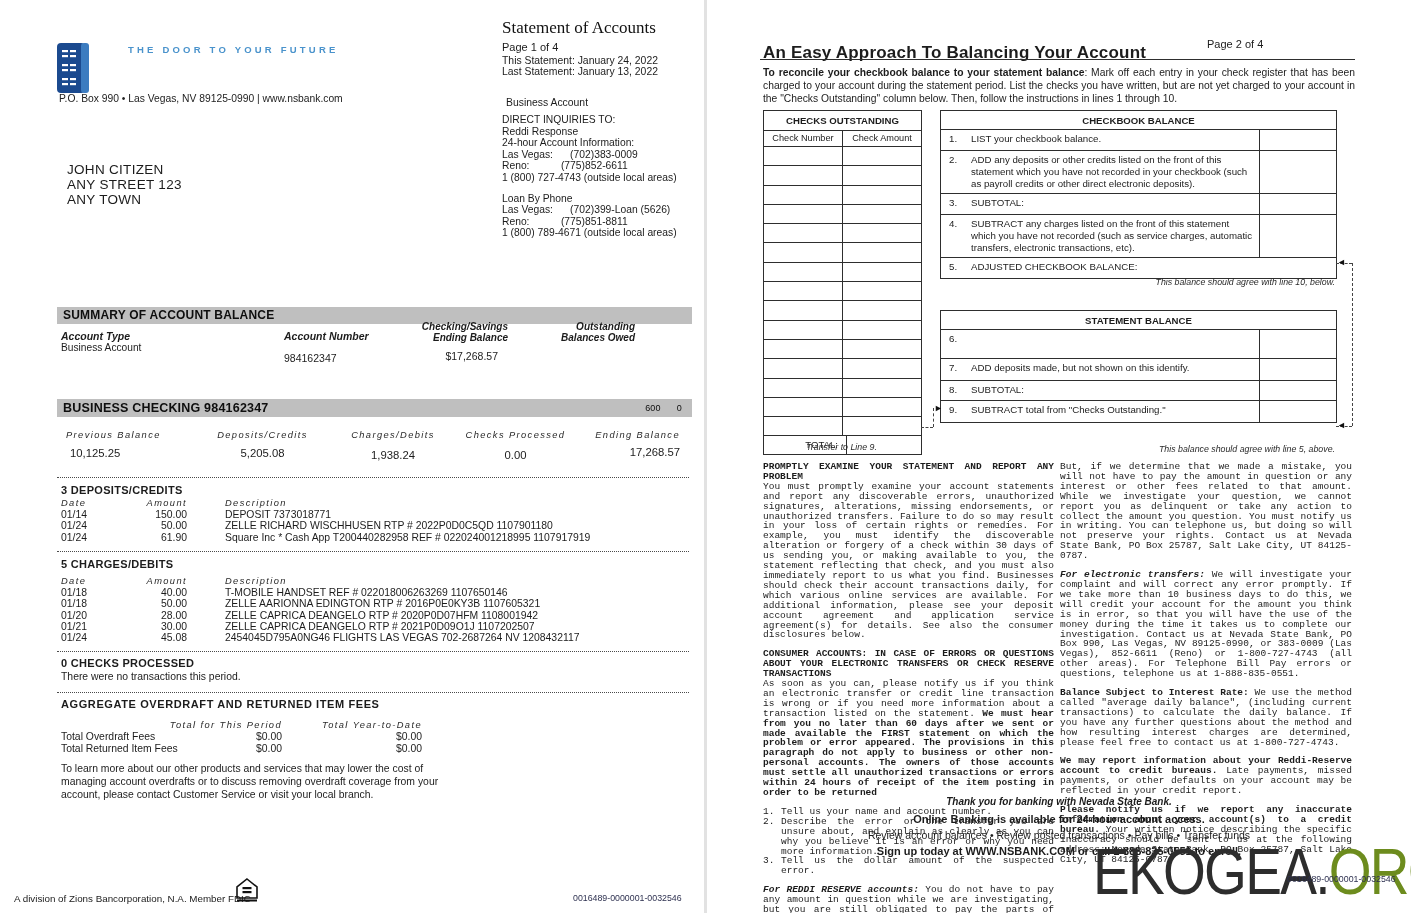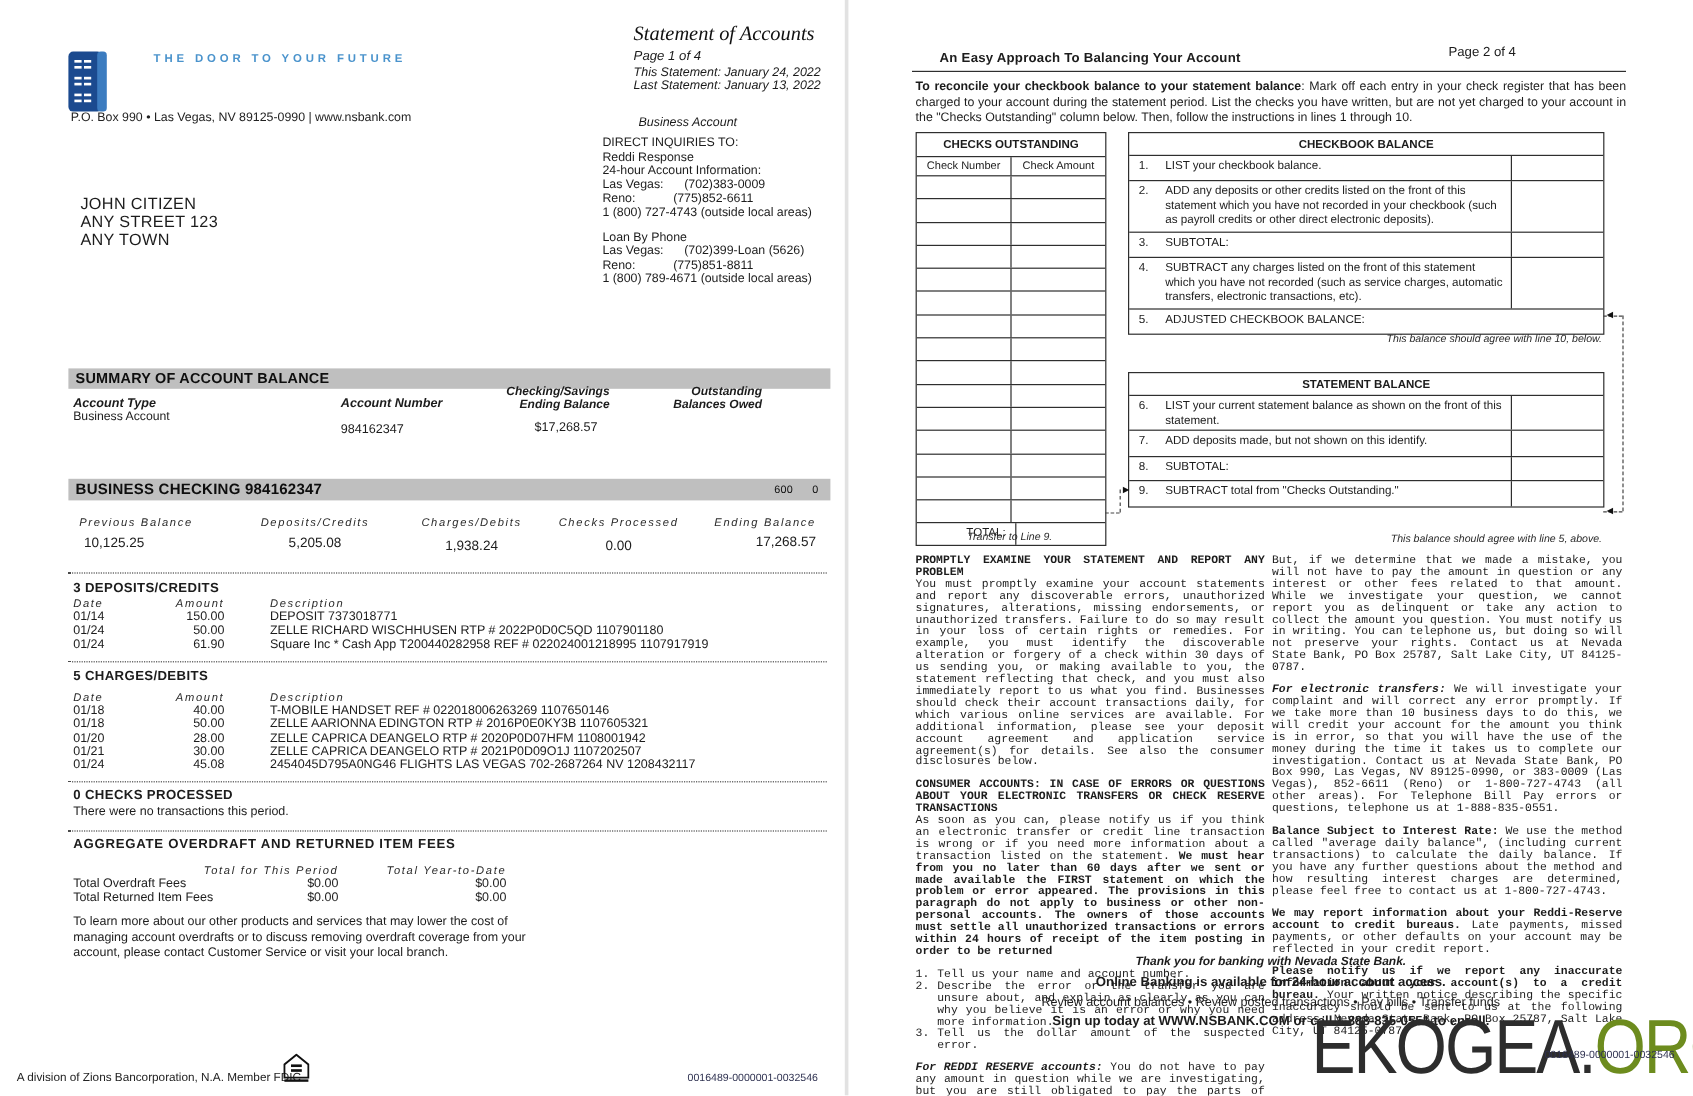--- a/index.html
+++ b/index.html
@@ -83,21 +83,21 @@
     </div>
   </div>
   <div class="abs" style="left:59px;top:93px;font-size:10.3px;color:#222;">P.O. Box 990 • Las Vegas, NV 89125-0990 | www.nsbank.com</div>
 
   <div class="abs" style="left:67px;top:162px;font-size:13.5px;line-height:15px;letter-spacing:.3px;">
     <div>JOHN CITIZEN</div>
     <div>ANY STREET 123</div>
     <div>ANY TOWN</div>
   </div>
 
-  <div class="abs" style="left:528px;top:18px;width:200px;font-style:italic;">
+  <div class="abs" style="left:502px;top:18px;width:200px;">
     <div class="serif" style="font-size:17px;color:#111;">Statement of Accounts</div>
     <div style="font-size:11px;margin-top:3px;">Page  1 of  4</div>
     <div style="font-size:10.4px;margin-top:2px;">This Statement: January 24, 2022</div>
     <div style="font-size:10.4px;">Last Statement: January 13, 2022</div>
     <div style="font-size:10.4px;margin-top:20px;margin-left:4px;">Business Account</div>
   </div>
 
   <div class="abs" style="left:502px;top:114px;font-size:10.3px;line-height:11.6px;">
     <div>DIRECT INQUIRIES TO:</div>
     <div>Reddi Response</div>
@@ -236,21 +236,21 @@
     <rect x="1" y="21.5" width="20" height="2" fill="#111"></rect>
   </svg>
   <div class="abs" style="left:573px;top:893px;font-size:8.8px;color:#2e3150;">0016489-0000001-0032546</div>
 </div>
 
 <div class="abs" style="left:704px;top:0;width:3px;height:913px;background:#e2e2e2;"></div>
 
 <div class="abs" style="left:707px;top:0;width:704px;height:913px;">
 
   <div class="abs" style="left:500px;top:38px;font-size:11px;">Page  2 of  4</div>
-  <div class="abs b" style="left:56px;top:43px;font-size:11px;letter-spacing:.2px;margin-left:20px;">An Easy Approach To Balancing Your Account</div>
+  <div class="abs b" style="left:56px;top:43px;font-size:17px;letter-spacing:.2px;">An Easy Approach To Balancing Your Account</div>
   <div class="abs" style="left:53px;top:59px;width:595px;border-top:1.6px solid #2e2e2e;"></div>
 
   <div class="abs just" style="left:56px;top:66px;width:592px;font-size:10.3px;line-height:13px;">
     <span class="b">To reconcile your checkbook balance to your statement balance</span><span>: Mark off each entry in your check register that has been charged to your account during the statement period. List the checks you have written, but are not yet charged to your account in the "Checks Outstanding" column below. Then, follow the instructions in lines 1 through 10.</span>
   </div>
 
   <div class="tbl" style="left:56px;top:110px;width:157px;">
     <div class="tbl-head" style="height:19px;">CHECKS OUTSTANDING</div>
     <div class="co-sub">
       <div>Check Number</div>
@@ -360,21 +360,20 @@
         </div>
     </div>
   </div>
   <div class="abs note-it rt" style="left:333px;top:277px;width:295px;">This  balance should agree with line 10, below.</div>
 
   <div class="tbl" style="left:233px;top:310px;width:395px;">
     <div class="tbl-head" style="height:18px;">STATEMENT BALANCE</div>
     <div class="bal-row" style="height:28px;">
       <div class="bal-text">
           <span class="bal-num">6.</span>
-          <span style="line-height:12px;">LIST your current statement balance as shown on the front of this statement.</span>
         </div>
       <div class="bal-val"></div>
     </div>
     <div class="bal-row" style="height:21px;">
       <div class="bal-text">
           <span class="bal-num">7.</span>
           <span>ADD deposits made, but not shown on this identify.</span>
         </div>
       <div class="bal-val"></div>
     </div>

